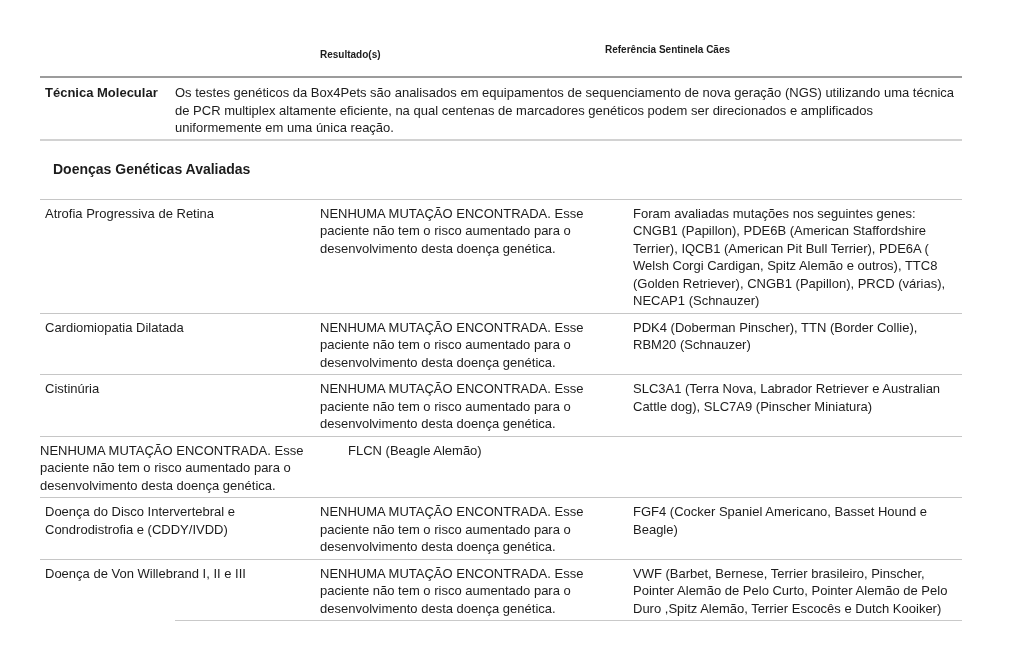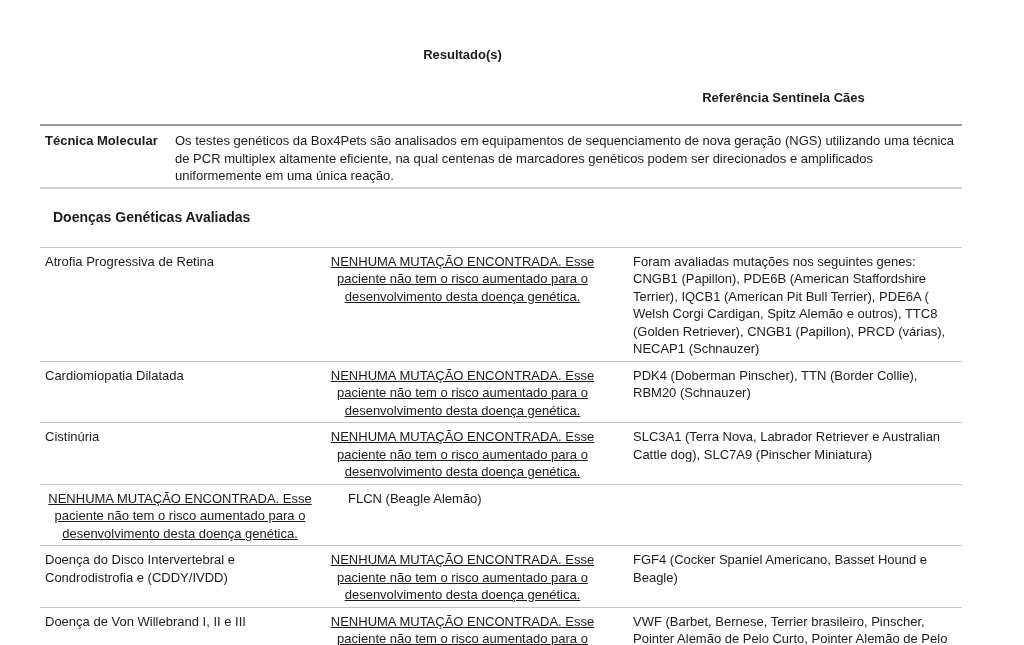--- a/index.html
+++ b/index.html
@@ -10,22 +10,22 @@
     -webkit-font-smoothing:antialiased;
   }
   .page{position:relative;width:1024px;height:645px;background:#ffffff;overflow:hidden;}
   .doc{width:922px;margin-left:40px;}
 
   
   .header-row{
     display:grid;grid-template-columns:280px 285px 1fr;
     padding-top:46px;padding-bottom:13px;
   }
-  .col-header{font-weight:bold;font-size:13px;text-align:center;line-height:17px;}
-  .col-header.ref{position:relative;top:-5px;margin-top:48px;}
+  .col-header{font-weight:bold;font-size:10px;text-align:left;line-height:17px;}
+  .col-header.ref{position:relative;top:-5px;}
 
   
   .rule{height:1px;background:#c6c6c6;}
   .rule-strong{height:2px;background:#9c9c9c;}
   .rule-med{height:2px;background:#d2d2d2;}
   .rule-final{margin-left:135px;background:#c9c9c9;}
 
   
   .tech-row{display:flex;padding:6px 0 2px;font-size:13px;line-height:17.5px;}
   .tech-label{width:135px;box-sizing:border-box;padding-left:5px;font-weight:bold;flex:none;}
@@ -38,21 +38,21 @@
   }
 
   
   .disease-row{
     display:grid;grid-template-columns:280px 285px 1fr;
     padding:5px 0 3px;
     font-size:13px;line-height:17.5px;
   }
   .cell{min-width:0;}
   .cell.disease{padding-left:5px;padding-right:30px;}
-  .cell.result{text-align:center;text-decoration:underline;}
+  .cell.result{text-align:left;}
   .cell.reference{padding-left:28px;}
 </style>
 </head>
 <body>
 
 <div class="page">
   <div class="doc">
 
     <div class="header-row">
       <div></div>

